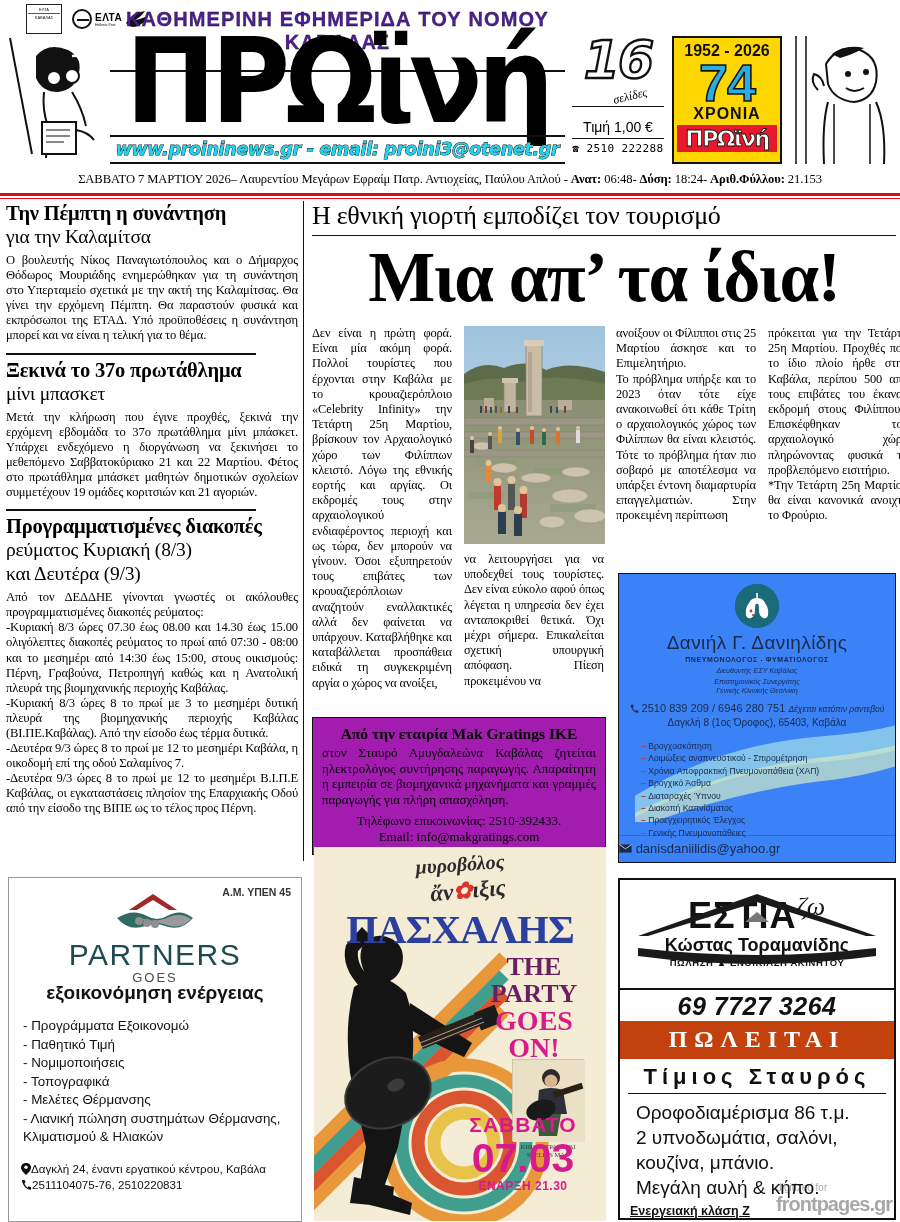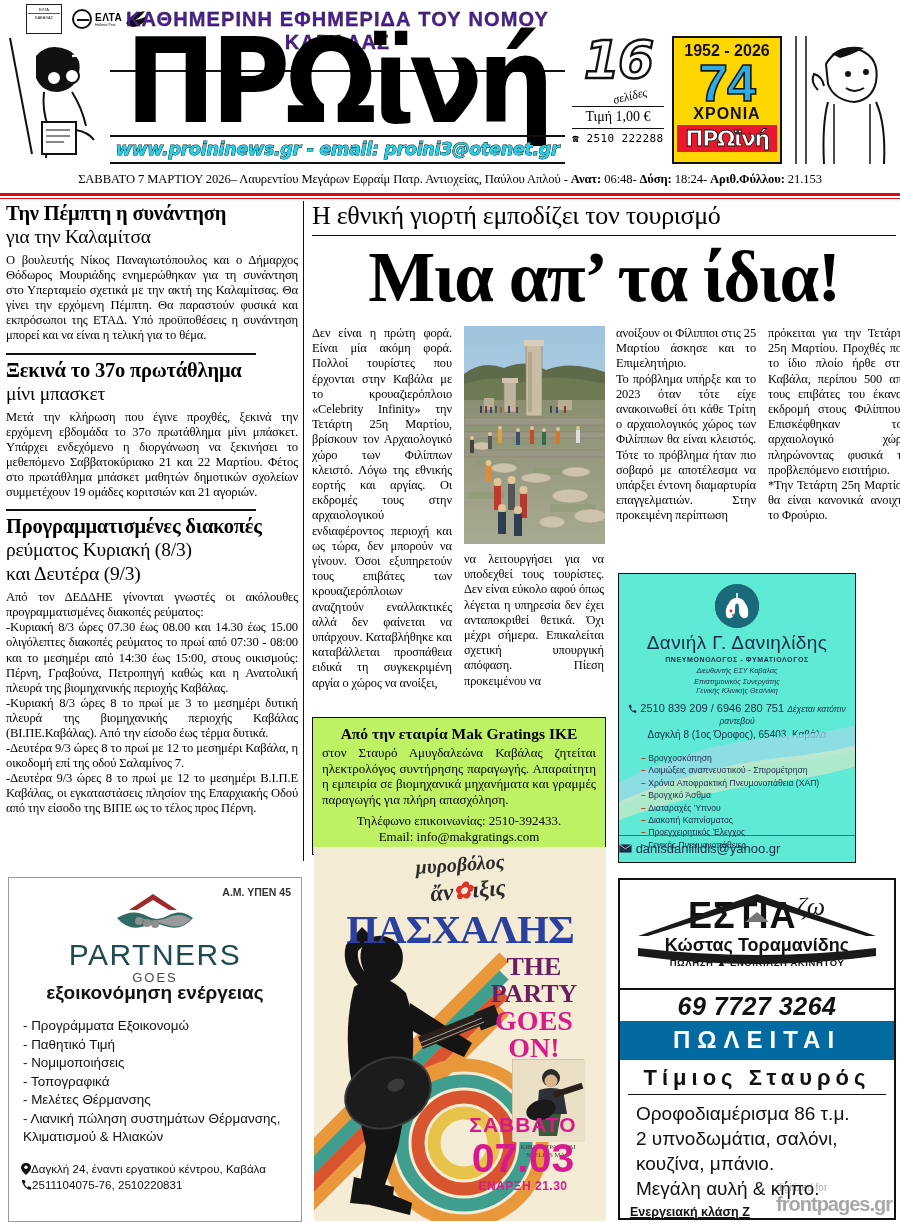--- a/index.html
+++ b/index.html
@@ -79,22 +79,22 @@
     font-family: "DejaVu Sans", sans-serif; font-weight: bold; font-style: italic;
     font-size: 52px; line-height: 52px; color: #fff;
     -webkit-text-stroke: 2.4px #111;
     letter-spacing: -2px;
   }
   .pages-word {
     font-family: "Liberation Serif", serif; font-style: italic; font-size: 12px;
     transform: rotate(-14deg); display: inline-block; margin-top: -6px; margin-left: 24px;
   }
   .price-line {
-    border-top: 1.5px solid #111; margin-top: 2px; padding-top: 2px;
-    font-family: Liberation Serif, serif; font-size: 14px;
+    border-top: 1.5px solid #111; margin-top: 2px; padding-top: 12px;
+    font-family: Liberation Sans, sans-serif; font-size: 14px;
   }
   .phone-line {
     border-top: 1.5px solid #111; margin-top: 3px; padding-top: 3px;
     font-size: 11px; font-family: "DejaVu Sans Mono", monospace; letter-spacing: 0.4px;
   }
 
   .anniv {
     position: absolute; left: 672px; top: 36px; width: 110px; height: 128px;
     background: #ffd700; border: 2px solid #111; text-align: center; overflow: hidden;
   }
@@ -159,30 +159,30 @@
   .mcol.c3 { left: 304px; }
   .mcol.c4 { left: 456px; }
   .photo {
     position: absolute; left: 152px; top: 0; width: 141px; height: 218px;
     overflow: hidden; border: 0;
   }
 
   
   .makbox {
     position: absolute; left: 0; top: 516px; width: 294px;
-    border: 1.5px solid #111; padding: 7px 9px 9px; background: #bef264;
+    border: 1.5px solid #111; padding: 7px 9px 9px; background: #a21caf;
   }
   .mak-title { text-align: center; font-weight: bold; font-size: 15.5px; margin-bottom: 2px; }
   .mak-body { font-size: 13px; line-height: 15.5px; text-align: justify; }
   .mak-contact { text-align: center; font-size: 13px; line-height: 16px; margin-top: 6px; }
 
   
   .docad {
-    position: absolute; left: 306px; top: 372px; width: 238px; height: 290px;
-    border: 1.5px solid #111; background: #5eead4; overflow: hidden;
+    position: absolute; left: 306px; top: 372px; width: 278px; height: 290px;
+    border: 1.5px solid #111; background: #3b82f6; overflow: hidden;
   }
   .doc-circle {
     width: 44px; height: 44px; border-radius: 50%; background: #1a6a7a;
     margin: 10px auto 4px; position: relative;
   }
   .doc-name {
     text-align: center; font-family: "Liberation Sans", sans-serif;
     font-size: 19px; color: #1a2a4a; letter-spacing: 0.4px;
   }
   .doc-spec {
@@ -306,22 +306,22 @@
   }
   .es-sub {
     text-align: center; font-family: "Liberation Sans", sans-serif; font-weight: bold;
     font-size: 9.5px; color: #111; letter-spacing: 0.6px; margin-top: 1px;
   }
   .es-phone {
     text-align: center; font-family: "Liberation Sans", sans-serif; font-weight: bold;
     font-style: italic; font-size: 25px; color: #111; margin-top: 2px; letter-spacing: 0.5px;
   }
   .es-sale {
-    background: #0369a1; color: #fff; text-align: center;
-    font-family: Liberation Sans, sans-serif; font-weight: bold;
+    background: #c2410c; color: #fff; text-align: center;
+    font-family: Liberation Serif, serif; font-weight: bold;
     font-size: 24px; letter-spacing: 7px; padding: 5px 0 6px;
   }
   .es-loc {
     text-align: center; font-family: "Liberation Sans", sans-serif; font-weight: bold;
     font-size: 22px; letter-spacing: 5px; margin-top: 5px; color: #111;
     border-bottom: 1.5px solid #111; padding-bottom: 3px; margin-left: 8px; margin-right: 8px;
   }
   .es-line {
     font-family: "Liberation Sans", sans-serif; font-size: 19px; color: #111;
     margin: 6px 0 0 16px; line-height: 25px;

